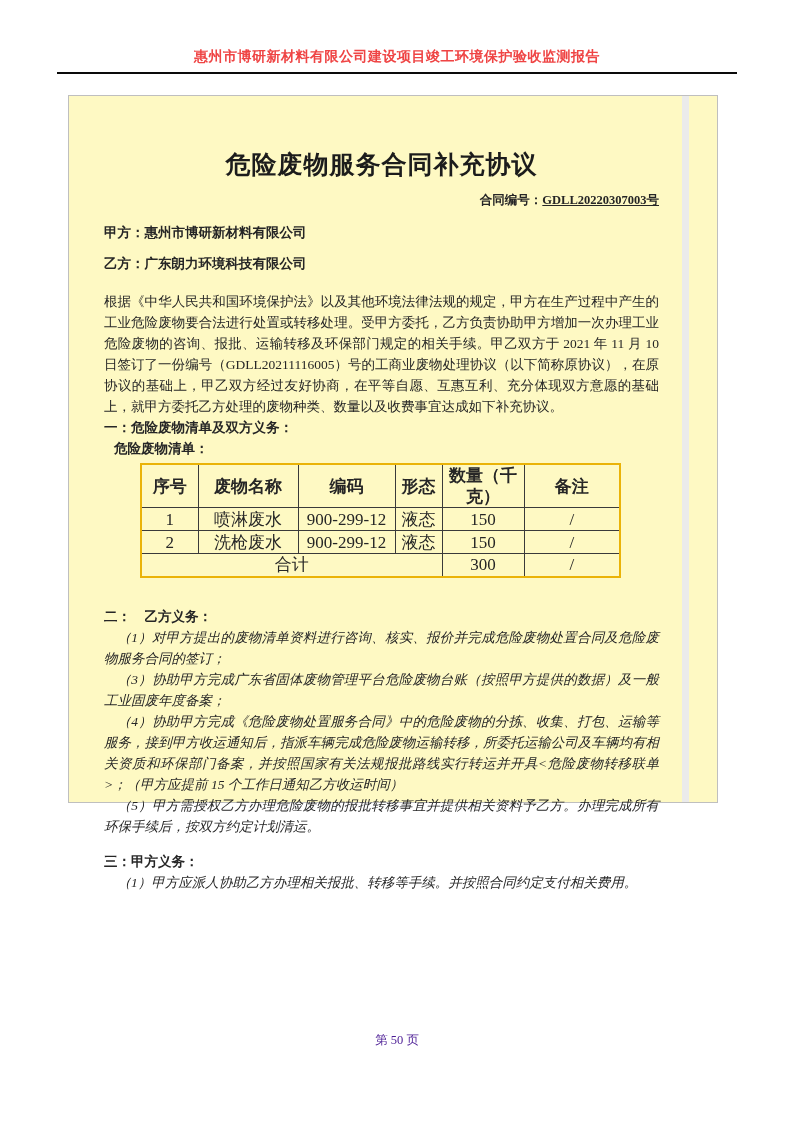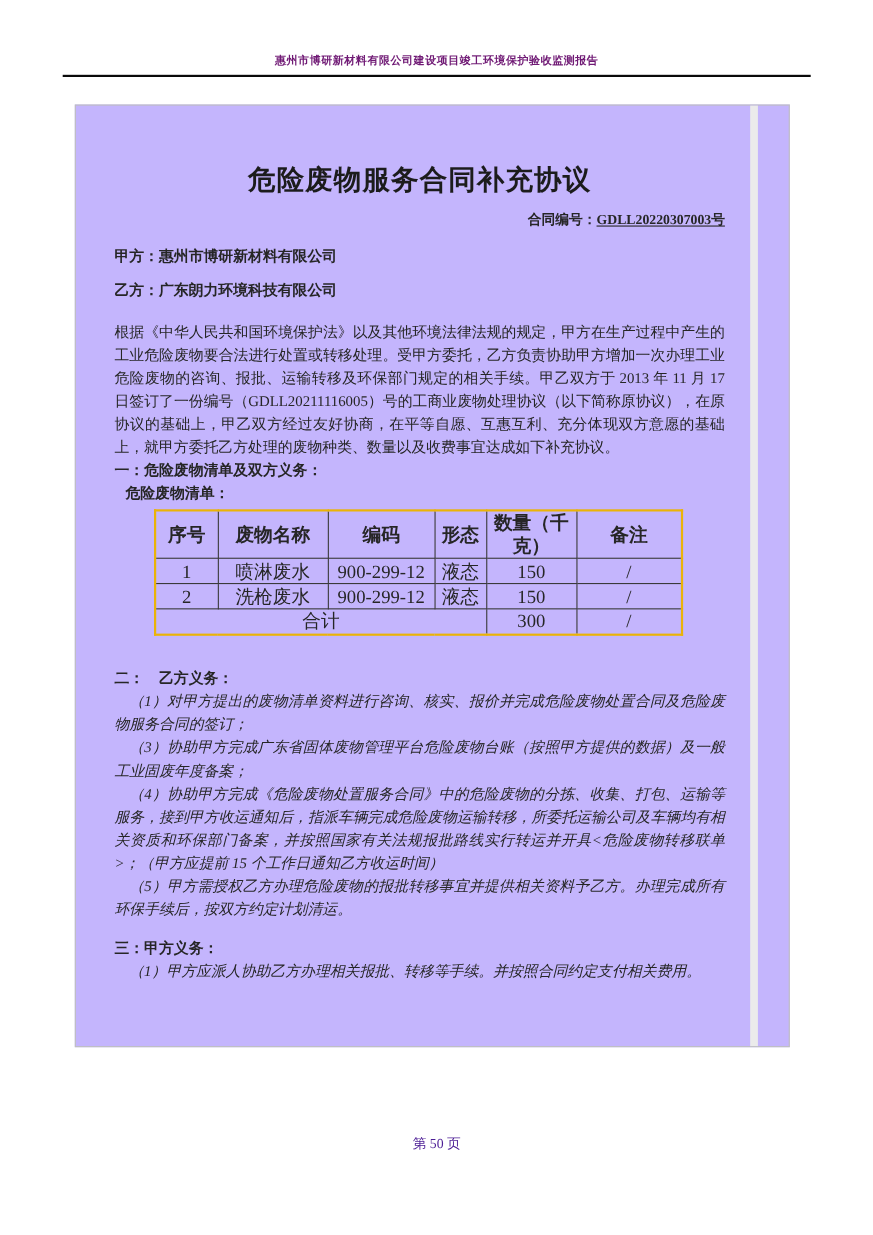--- a/index.html
+++ b/index.html
@@ -9,31 +9,31 @@
     font-family: "Liberation Serif", "DejaVu Serif", serif;
     color: #262626;
     overflow: hidden;
   }
   .page { position: relative; width: 794px; height: 1123px; background: #ffffff; }
 
   
   .report-header {
     position: absolute; top: 48px; left: 57px; width: 680px;
     text-align: center;
-    font-size: 10px; font-weight: bold; color: #701a75;
+    font-size: 14px; font-weight: bold; color: #ef4444;
     letter-spacing: 0.5px;
     padding-bottom: 6px;
     border-bottom: 2px solid #0a0a0a;
   }
 
   
   .scan {
     position: absolute; top: 95px; left: 68px;
-    width: 650px; height: 857px;
-    background: #c4b5fd;
+    width: 650px; height: 708px;
+    background: #fef9c3;
     border: 1px solid #bfbfbf;
   }
   .scan-edge {
     position: absolute; top: 0; right: 28px; bottom: 0; width: 7px;
     background: #ebebeb;
   }
   .scan-inner {
     position: relative;
     padding: 52px 58px 0 35px;
     font-size: 13.5px;
@@ -123,21 +123,21 @@
       </div>
 
       <div class="party">
         <span>甲方：</span><span class="u">惠州市博研新材料有限公司</span>
       </div>
 
       <div class="party">
         <span>乙方：</span><span class="u pad-r">广东朗力环境科技有限公司</span>
       </div>
 
-      <p class="intro">根据《中华人民共和国环境保护法》以及其他环境法律法规的规定，甲方在生产过程中产生的工业危险废物要合法进行处置或转移处理。受甲方委托，乙方负责协助甲方增加一次办理工业危险废物的咨询、报批、运输转移及环保部门规定的相关手续。甲乙双方于 2013 年 11 月 17 日签订了一份编号（GDLL20211116005）号的工商业废物处理协议（以下简称原协议），在原协议的基础上，甲乙双方经过友好协商，在平等自愿、互惠互利、充分体现双方意愿的基础上，就甲方委托乙方处理的废物种类、数量以及收费事宜达成如下补充协议。</p>
+      <p class="intro">根据《中华人民共和国环境保护法》以及其他环境法律法规的规定，甲方在生产过程中产生的工业危险废物要合法进行处置或转移处理。受甲方委托，乙方负责协助甲方增加一次办理工业危险废物的咨询、报批、运输转移及环保部门规定的相关手续。甲乙双方于 2021 年 11 月 10 日签订了一份编号（GDLL20211116005）号的工商业废物处理协议（以下简称原协议），在原协议的基础上，甲乙双方经过友好协商，在平等自愿、互惠互利、充分体现双方意愿的基础上，就甲方委托乙方处理的废物种类、数量以及收费事宜达成如下补充协议。</p>
 
       <div class="heading-bold sec1-heading">一：危险废物清单及双方义务：</div>
       <div class="heading-bold table-caption">危险废物清单：</div>
 
       <table class="waste-table">
         <colgroup>
           <col style="width:57px">
             <col style="width:100px">
             <col style="width:97px">
           <col style="width:47px">

